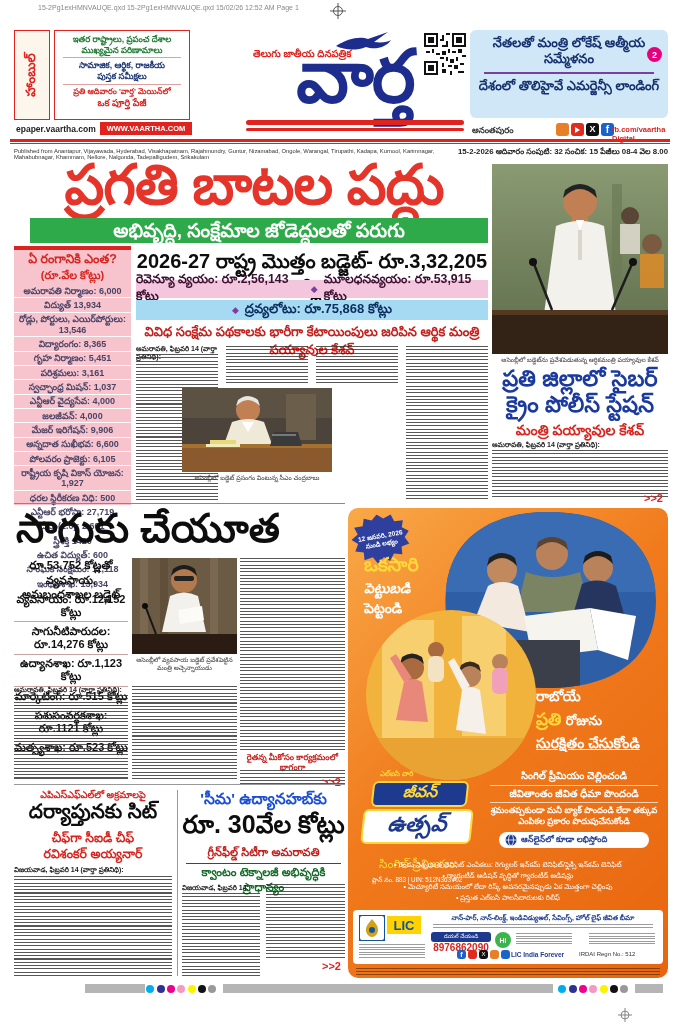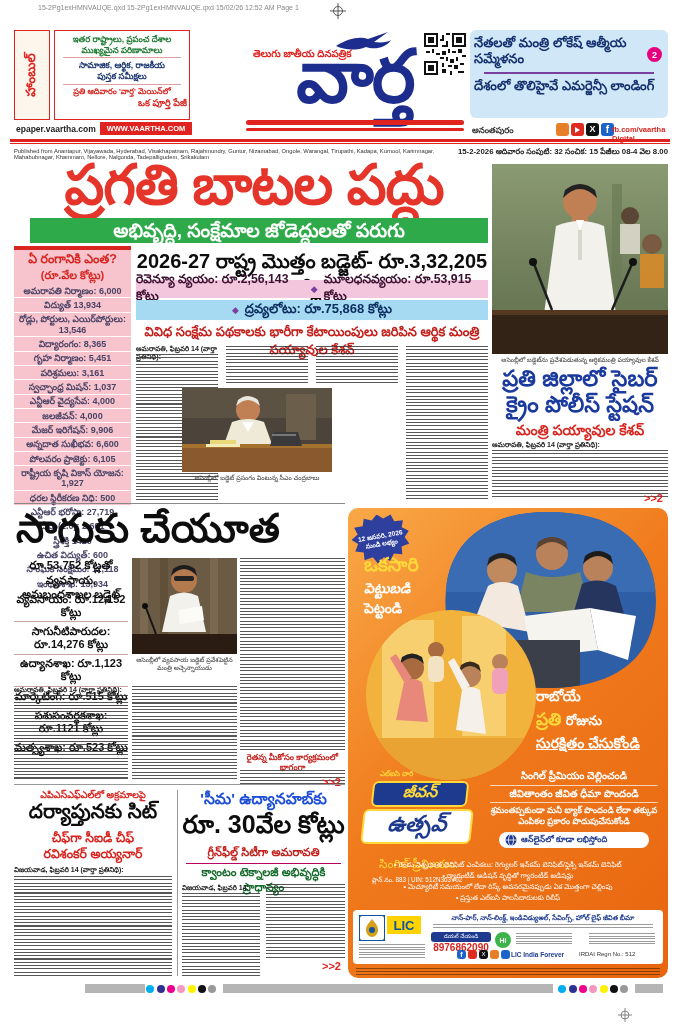--- a/index.html
+++ b/index.html
@@ -8,21 +8,21 @@
   .abs{position:absolute;}
   .ctr{text-align:center;}
   .b{font-weight:bold;}
   
   .gk{background-image:repeating-linear-gradient(to bottom,rgba(45,45,45,.8) 0 1px,transparent 1px 3.3px);}
   .gkl{background-image:repeating-linear-gradient(to bottom,rgba(90,90,90,.6) 0 1px,transparent 1px 2.6px);}
   .rule-red{background:#e0231f;}
   .cont{color:#e0231f;font-weight:bold;font-size:11px;}
   .alloc-row{font-size:9px;font-weight:bold;color:#4a4466;text-align:center;padding:1.5px 2px;border-top:1px solid rgba(255,255,255,.9);line-height:1.15;}
   .stat{font-size:11px;font-weight:bold;color:#101010;text-align:center;padding:2.5px 0;border-bottom:1px solid #c9a2a2;line-height:1.2;}
-  .teaser{font-size:13px;font-weight:bold;color:#15306e;line-height:1.25;}
+  .teaser{font-size:13px;font-weight:bold;color:#15306e;line-height:1.25;text-align:center;}
   .strip{display:flex;align-items:center;justify-content:center;gap:6px;font-weight:bold;}
   .dl{font-size:7px;font-weight:bold;color:#222;line-height:1.2;}
   .badge2{display:inline-flex;align-items:center;justify-content:center;width:15px;height:15px;border-radius:50%;background:#e6007e;color:#fff;font-size:9px;font-weight:bold;}
   .sic{width:13px;height:13px;border-radius:3px;display:inline-block;}
   .bullet{font-size:7px;color:#fff;text-align:center;line-height:1.55;}
   .adline{font-size:10px;font-weight:bold;color:#fff;border-bottom:1px solid rgba(255,255,255,.7);padding:2px 0;text-align:center;line-height:1.25;}
   .dot{width:8px;height:8px;border-radius:50%;display:inline-block;margin:0 1.2px;}
 </style>
 </head>
 <body>
@@ -46,21 +46,21 @@
         <div>ముఖ్యమైన పరిణామాలు</div>
       </div>
       <div style="border-top:1px solid #e0a0a0;margin:2px 6px;"></div>
       <div style="font-size:8.5px;font-weight:bold;color:#15306e;line-height:1.25;">
         <div>సామాజిక, ఆర్థిక, రాజకీయ</div>
         <div>పుస్తక సమీక్షలు</div>
       </div>
       <div style="border-top:1px solid #e0a0a0;margin:2px 6px;"></div>
       <div style="font-size:8px;font-weight:bold;color:#d8251f;line-height:1.3;">
         <div>ప్రతి ఆదివారం 'వార్త' మెయిన్‌లో</div>
-        <div style="font-size:9.5px;text-align:right;">ఒక పూర్తి పేజీ</div>
+        <div style="font-size:9.5px;">ఒక పూర్తి పేజీ</div>
       </div>
     </div>
   </div>
   <div class="abs b" style="left:16px;top:124px;font-size:8.5px;color:#222;">epaper.vaartha.com</div>
   <div class="abs b ctr" style="left:100px;top:122px;width:92px;background:#e0231f;color:#fff;font-size:7.5px;padding:2px 0;">WWW.VAARTHA.COM</div>
 
   <div class="abs b" style="left:253px;top:48px;font-size:10px;color:#e0231f;">తెలుగు జాతీయ దినపత్రిక</div>
   <svg class="abs" style="left:330px;top:30px;" width="62" height="24" viewBox="0 0 62 24">
     <path d="M6 16 C18 8 30 6 38 9 L58 2 L44 12 C52 13 58 12 61 10 C56 18 44 20 36 17 C26 21 14 20 6 16 Z" fill="#1d2d8e"></path>
   </svg>

